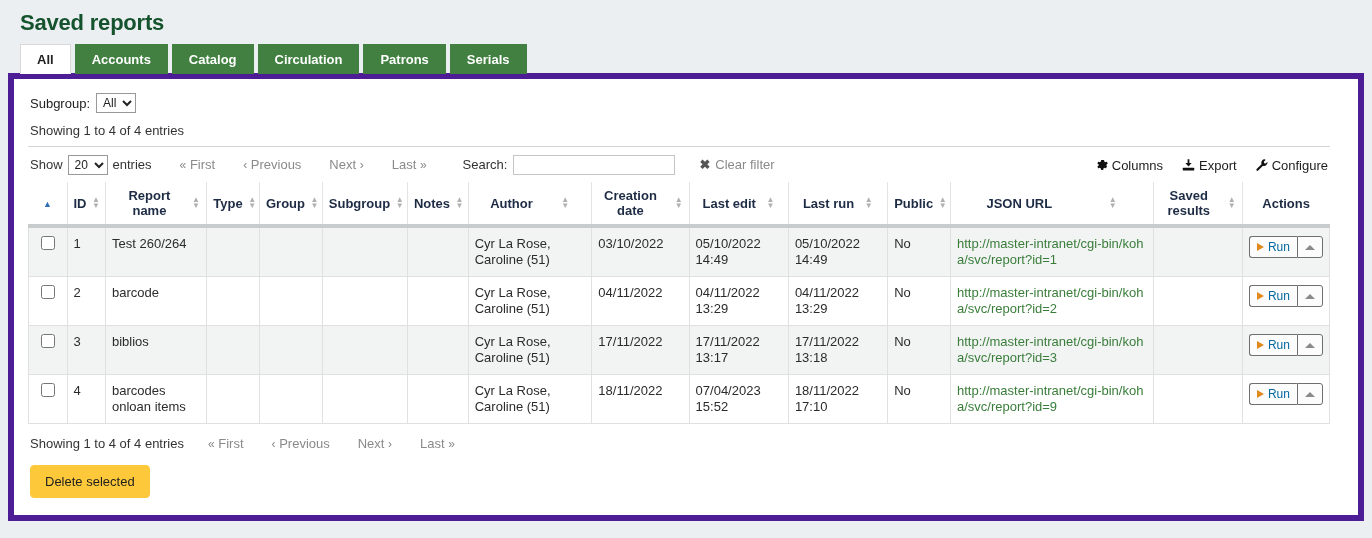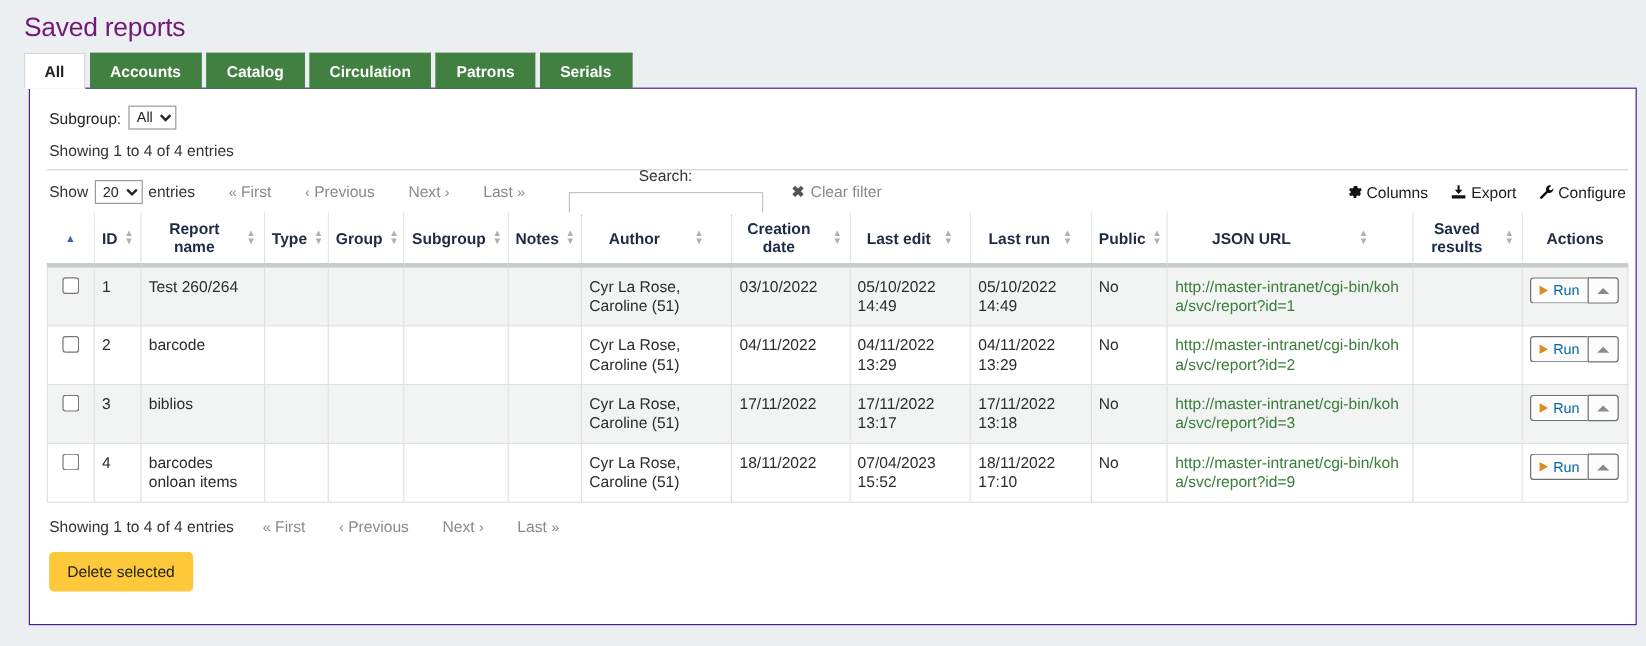--- a/index.html
+++ b/index.html
@@ -14,22 +14,22 @@
   }
   #page {
     position: relative;
     width: 1372px; height: 538px;
     background: #eceff1;
   }
   .page-title {
     margin: 0;
     padding: 10px 0 6px 20px;
     font-size: 22px;
-    font-weight: normal;
-    color: #701a75;
+    font-weight: bold;
+    color: #14532d;
     letter-spacing: -0.2px;
   }
 
   
   .tabs {
     position: relative;
     padding-left: 20px;
     height: 32px;
     display: flex;
     align-items: flex-end;
@@ -56,25 +56,25 @@
     color: #222;
     border: 1px solid #d8d8d8;
     border-bottom: 1px solid #ffffff;
     position: relative;
     z-index: 5;
   }
 
   
   .panel {
     position: relative;
-    margin: 0 8px 0 24px;
+    margin: 0 8px 0 8px;
     background: #ffffff;
-    border: 1px solid #4c1d95;
+    border: 6px solid #4c1d95;
     height: 448px;
-    padding: 12px 6px 0 14px;
+    padding: 12px 28px 0 14px;
     top: -1px;
   }
 
   .subgroup-row {
     display: flex;
     align-items: center;
     gap: 6px;
     font-size: 13px;
     padding: 2px 0 8px 2px;
   }
@@ -123,21 +123,20 @@
     white-space: nowrap;
   }
   .pg .chev { font-size: 12px; }
   .search-wrap {
     display: flex;
     align-items: center;
     gap: 6px;
     margin-left: 22px;
     font-size: 13px;
     color: #333;
-    flex-direction: column;
   }
   .search-wrap input {
     width: 162px;
     height: 20px;
     border: 1px solid #c4c4c4;
     font-family: "Liberation Sans", sans-serif;
     font-size: 12px;
     padding: 0 4px;
     background: #fff;
   }

